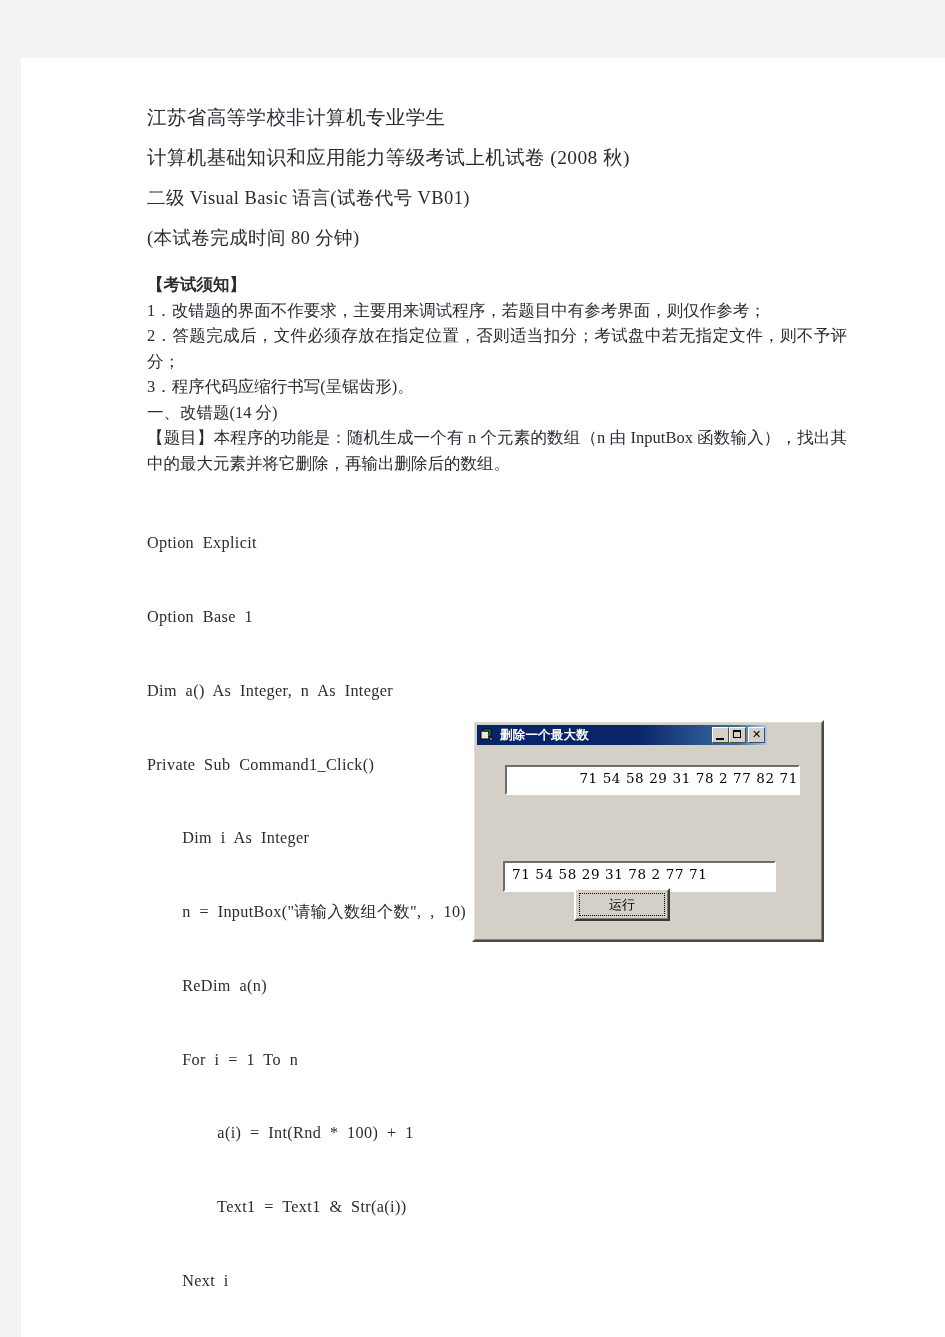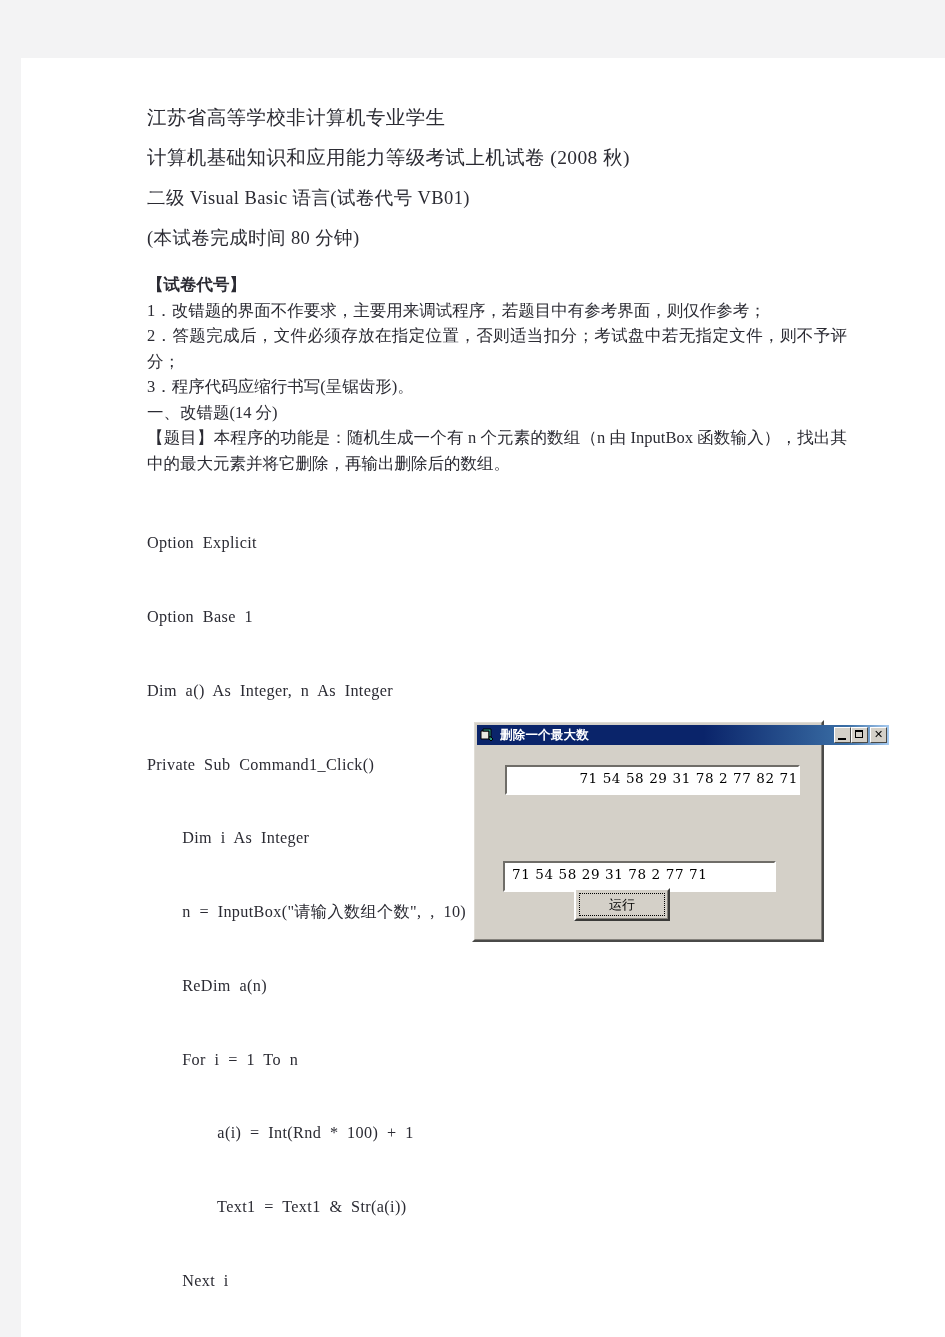--- a/index.html
+++ b/index.html
@@ -80,21 +80,21 @@
     inset: 0;
     border-top: 1px solid #dfdcd5;
     border-left: 1px solid #dfdcd5;
     border-right: 1px solid #85827c;
     border-bottom: 1px solid #85827c;
     box-sizing: border-box;
   }
   .titlebar {
     position: absolute;
     left: 3px; top: 3px;
-    width: 412px; height: 20px;
+    width: 290px; height: 20px;
     background: linear-gradient(to right, #0a246a 0%, #0a246a 55%, #3a6ea5 90%, #a6caf0 100%);
     display: flex;
     align-items: center;
     padding: 0 2px 0 3px;
     box-sizing: border-box;
   }
   .form-icon { width: 16px; height: 15px; position: relative; flex: 0 0 auto; margin-right: 4px; }
   .titletext {
     color: #ffffff;
     font-family: "DejaVu Sans", "Liberation Sans", sans-serif;
@@ -191,21 +191,21 @@
   <div class="inner">
 
     <div class="title-block">
       <div class="title-line">江苏省高等学校非计算机专业学生</div>
       <div class="title-line">计算机基础知识和应用能力等级考试上机试卷 (2008 秋)</div>
       <div class="title-line t-small">二级 Visual  Basic  语言(试卷代号 VB01)</div>
       <div class="title-line t-small">(本试卷完成时间 80 分钟)</div>
     </div>
 
     <div class="notice">
-      <p class="bold">【试卷代号】</p>
+      <p class="bold">【考试须知】</p>
       <p>1．改错题的界面不作要求，主要用来调试程序，若题目中有参考界面，则仅作参考；</p>
       <p>2．答题完成后，文件必须存放在指定位置，否则适当扣分；考试盘中若无指定文件，则不予评分；</p>
       <p>3．程序代码应缩行书写(呈锯齿形)。</p>
       <p>一、改错题(14 分)</p>
       <p>【题目】本程序的功能是：随机生成一个有 n 个元素的数组（n 由 InputBox 函数输入），找出其中的最大元素并将它删除，再输出删除后的数组。</p>
     </div>
 
     <div class="code">
       <div>Option  Explicit</div>
       <div>Option  Base  1</div>

